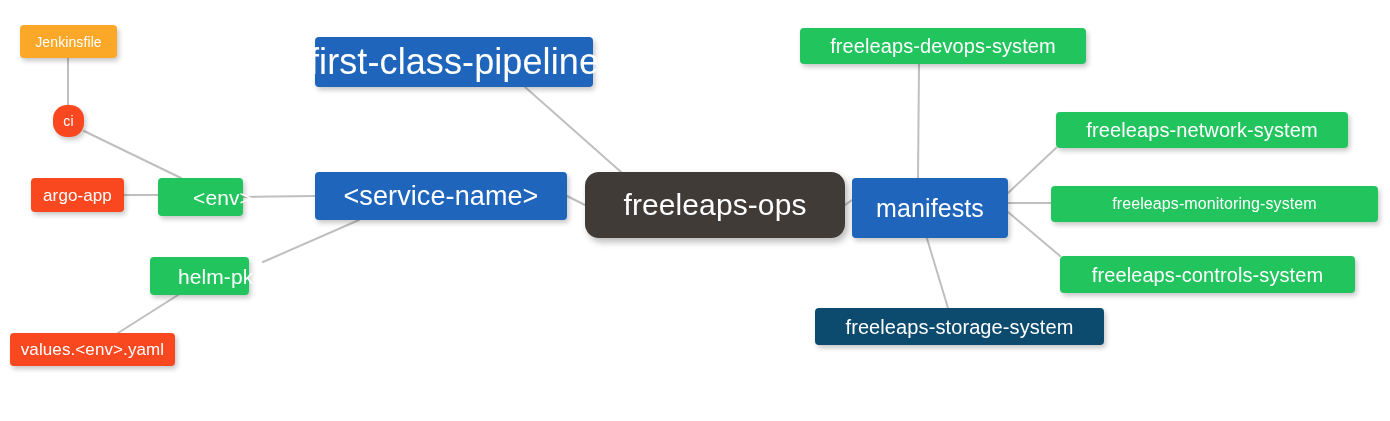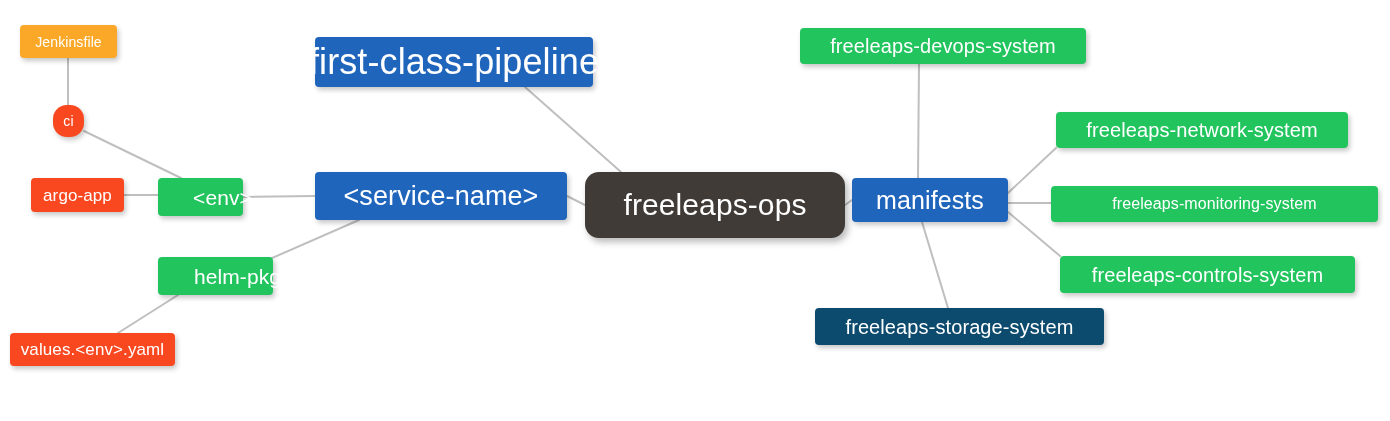--- a/index.html
+++ b/index.html
@@ -69,27 +69,27 @@
   <div id="node-layer">
       <div class="node root" style="left: 585px; top: 172px; width: 260px; height: 66px; background: rgb(64, 59, 55); font-size: 30px;">
         <span>freeleaps-ops</span>
       </div>
       <div class="node " style="left: 315px; top: 172px; width: 252px; height: 48px; background: rgb(32, 101, 188); font-size: 27px;">
         <span>&lt;service-name&gt;</span>
       </div>
       <div class="node " style="left: 315px; top: 37px; width: 278px; height: 50px; background: rgb(32, 101, 188); font-size: 36px;">
         <span>first-class-pipeline</span>
       </div>
-      <div class="node " style="left: 852px; top: 178px; width: 156px; height: 44px; background: rgb(32, 101, 188); font-size: 25px;">
+      <div class="node " style="left: 852px; top: 178px; width: 156px; height: 60px; background: rgb(32, 101, 188); font-size: 25px;">
         <span>manifests</span>
       </div>
       <div class="node " style="left: 158px; top: 178px; width: 85px; height: 38px; background: rgb(34, 196, 94); font-size: 21px; padding-left: 44px;">
         <span>&lt;env&gt;</span>
       </div>
-      <div class="node " style="left: 158px; top: 257px; width: 115px; height: 38px; background: rgb(34, 196, 94); font-size: 21px; padding-left: 44px;">
+      <div class="node " style="left: 150px; top: 257px; width: 99px; height: 38px; background: rgb(34, 196, 94); font-size: 21px; padding-left: 44px;">
         <span>helm-pkg</span>
       </div>
       <div class="node sq" style="left: 53px; top: 105px; width: 31px; height: 32px; background: rgb(249, 72, 31); font-size: 14px;">
         <span>ci</span>
       </div>
       <div class="node " style="left: 20px; top: 25px; width: 97px; height: 33px; background: rgb(251, 168, 40); font-size: 14px;">
         <span>Jenkinsfile</span>
       </div>
       <div class="node " style="left: 31px; top: 178px; width: 93px; height: 34px; background: rgb(249, 72, 31); font-size: 17px;">
         <span>argo-app</span>

